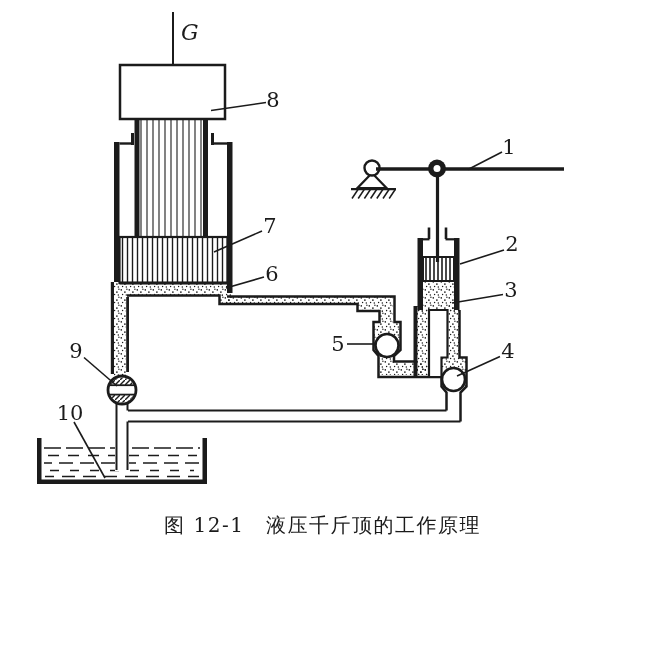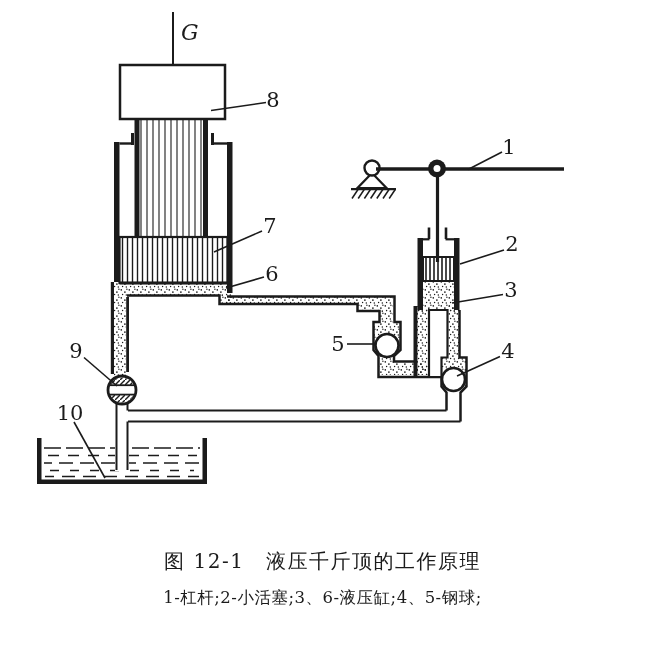--- a/index.html
+++ b/index.html
@@ -1,19 +1,19 @@
 <!DOCTYPE html>
 <html><head>
 <meta charset="utf-8">
 <style>
   html,body{margin:0;padding:0;background:#ffffff;}
   .stage{position:relative;width:651px;height:650px;background:#ffffff;overflow:hidden;
          font-family:"DejaVu Serif","Liberation Serif",serif;color:#1b1b1b;}
   .stage svg{position:absolute;left:0;top:0;}
-  .cap{position:absolute;left:0;width:645px;text-align:center;margin-top:36px;}
+  .cap{position:absolute;left:0;width:645px;text-align:center;}
   .caption-main{top:512px;font-size:20px;letter-spacing:1.5px;}
   .legend-line{font-size:16.5px;letter-spacing:0.5px;}
   .legend-1{top:551px;}
   .legend-2{top:586px;}
   .part-label{font-family:"DejaVu Serif","Liberation Serif",serif;font-size:21px;fill:#1b1b1b;}
   .force-label{font-family:"DejaVu Serif","Liberation Serif",serif;font-style:italic;font-size:22px;fill:#1b1b1b;}
 </style>
 </head>
 <body>
 
@@ -190,15 +190,14 @@
     <text class="part-label" x="512" y="251">2</text>
     <text class="part-label" x="511" y="297">3</text>
     <text class="part-label" x="338" y="351">5</text>
     <text class="part-label" x="508" y="358">4</text>
     <text class="part-label" x="76" y="358">9</text>
     <text class="part-label" x="70" y="420">10</text>
   </g>
 </svg>
 
 <div class="cap caption-main">图 12-1　液压千斤顶的工作原理</div>
-<div class="cap legend-line legend-1">1-杠杆;2-小活塞;3、6-液压缸;4、5-钢球;</div>
 
 </div>
 
 </body></html>

